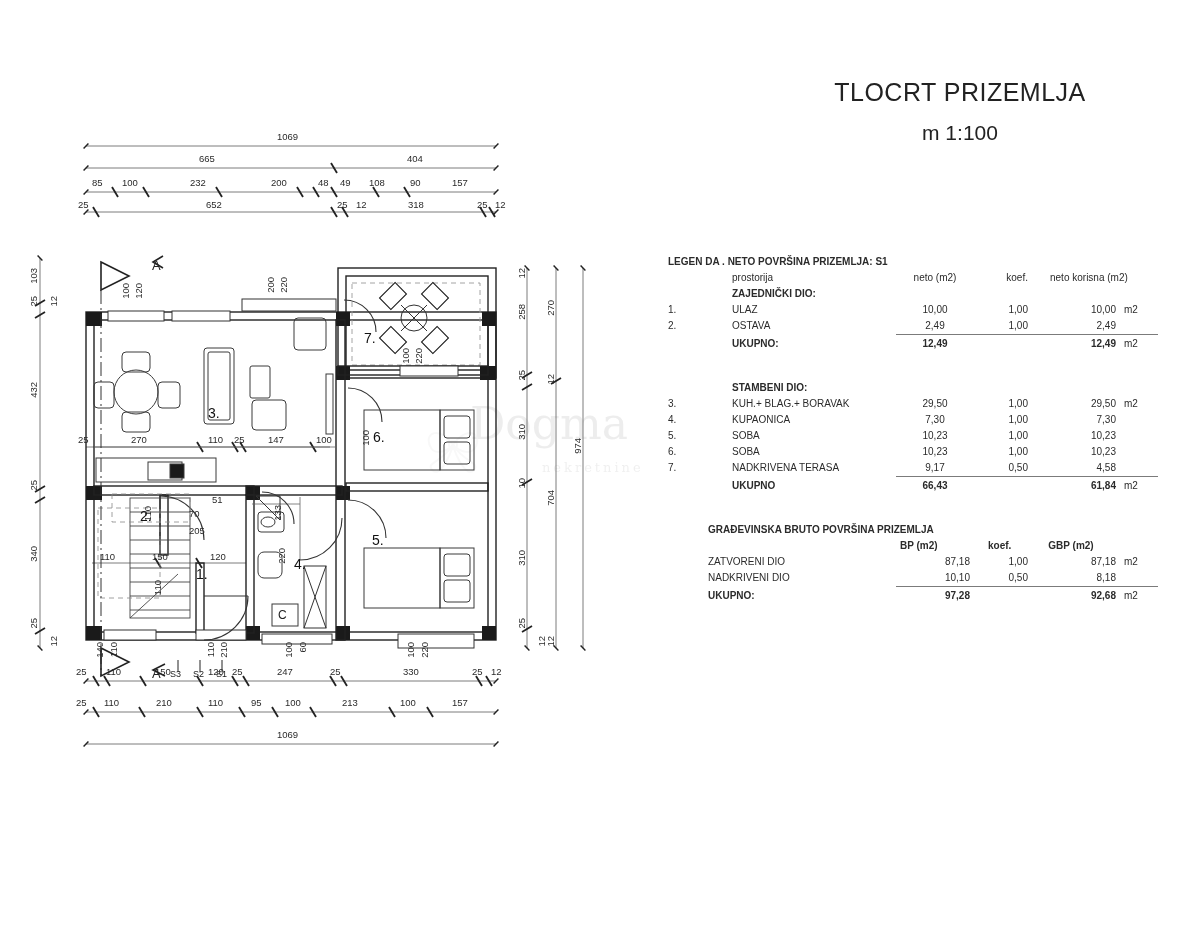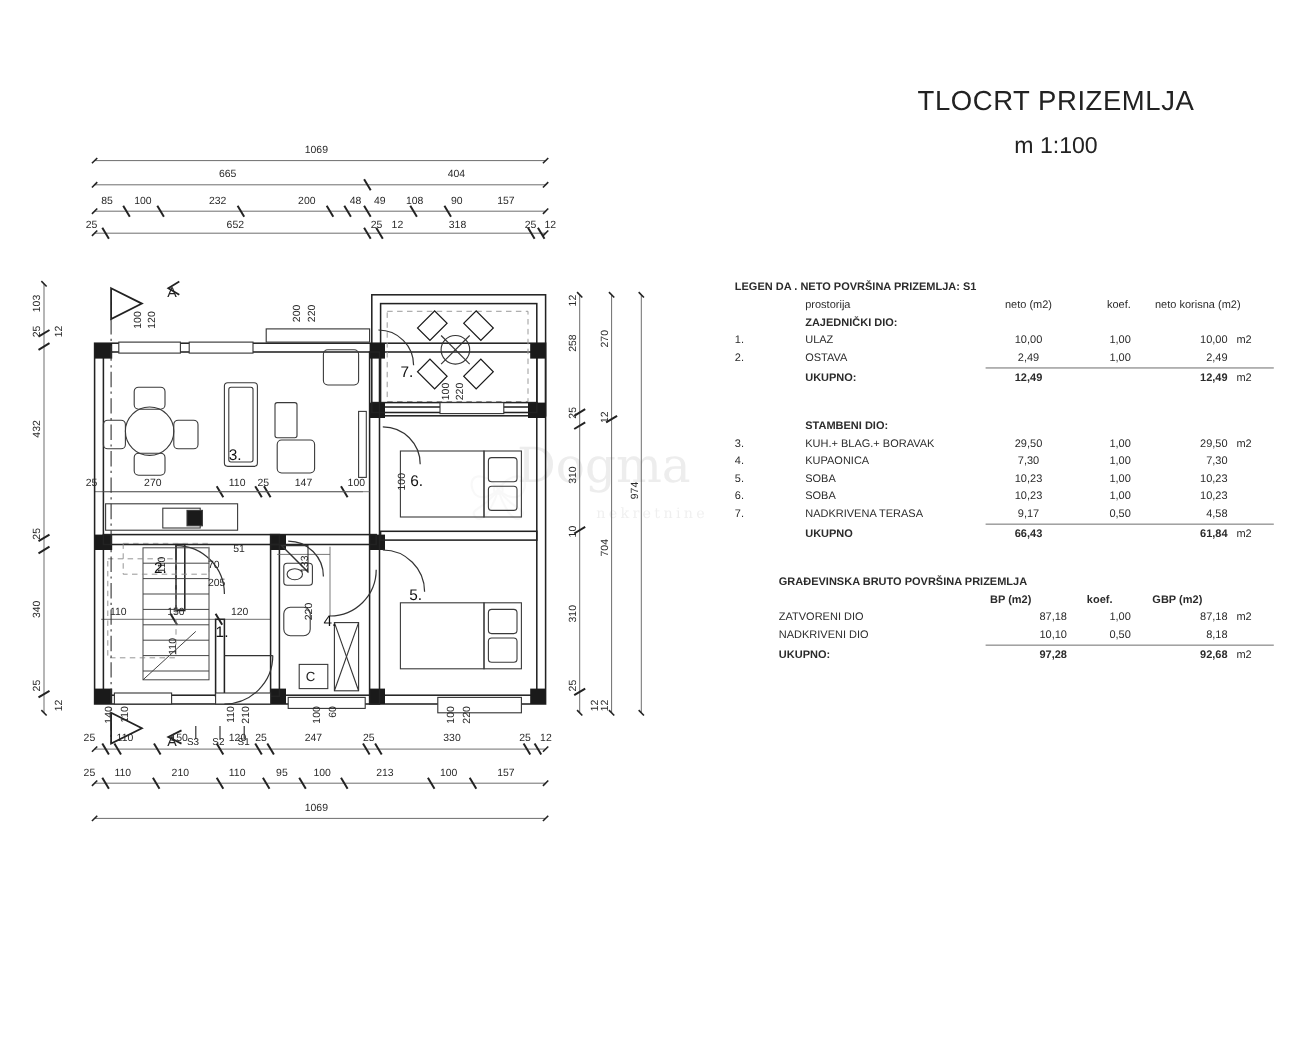--- a/index.html
+++ b/index.html
@@ -151,21 +151,21 @@
 
   <div class="gap"></div>
   <div class="gap"></div>
 
   <div class="lg-row lg-hdr">
     <span class="b-name">GRAĐEVINSKA BRUTO POVRŠINA  PRIZEMLJA</span>
   </div>
   <div class="lg-row lg-hdr">
     <span class="b-bp" style="text-align:left;left:232px">BP (m2)</span>
     <span class="b-koef" style="text-align:left;left:320px">koef.</span>
-    <span class="b-gbp" style="text-align:right;left:359px">GBP (m2)</span>
+    <span class="b-gbp" style="text-align:center;left:370px">GBP (m2)</span>
   </div>
   <div class="lg-row">
     <span class="b-name">ZATVORENI DIO</span>
     <span class="b-bp">87,18</span>
     <span class="b-koef">1,00</span>
     <span class="b-gbp">87,18</span>
     <span class="b-unit">m2</span>
   </div>
   <div class="lg-row">
     <span class="b-name">NADKRIVENI DIO</span>

